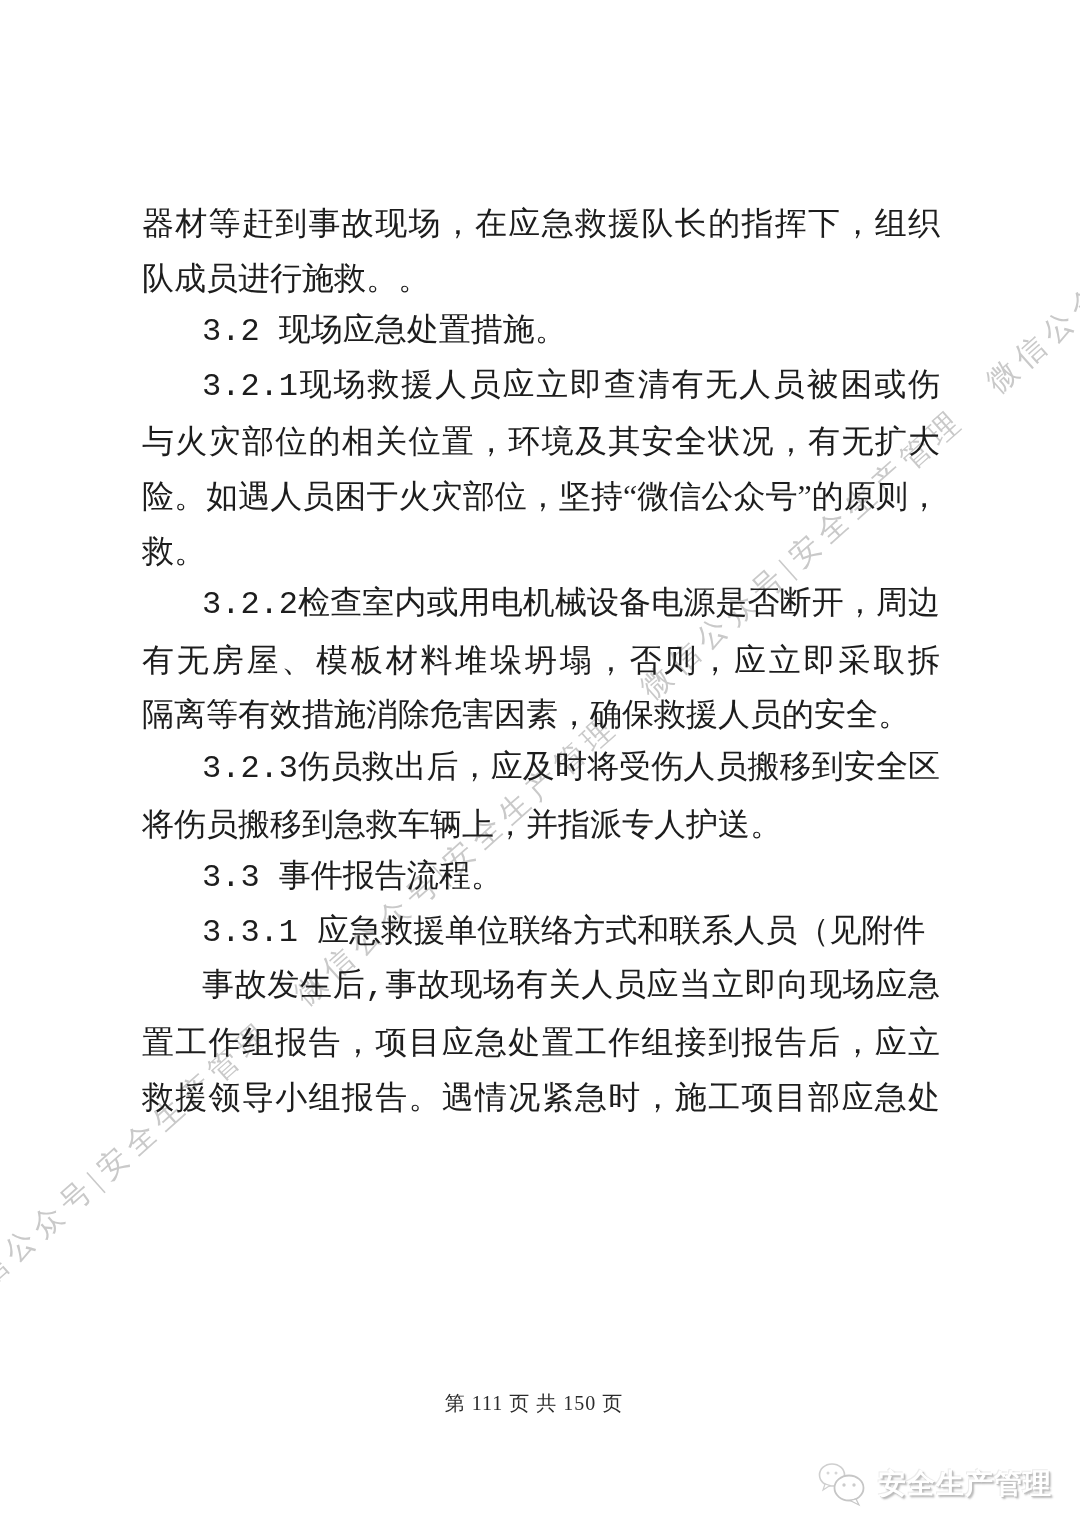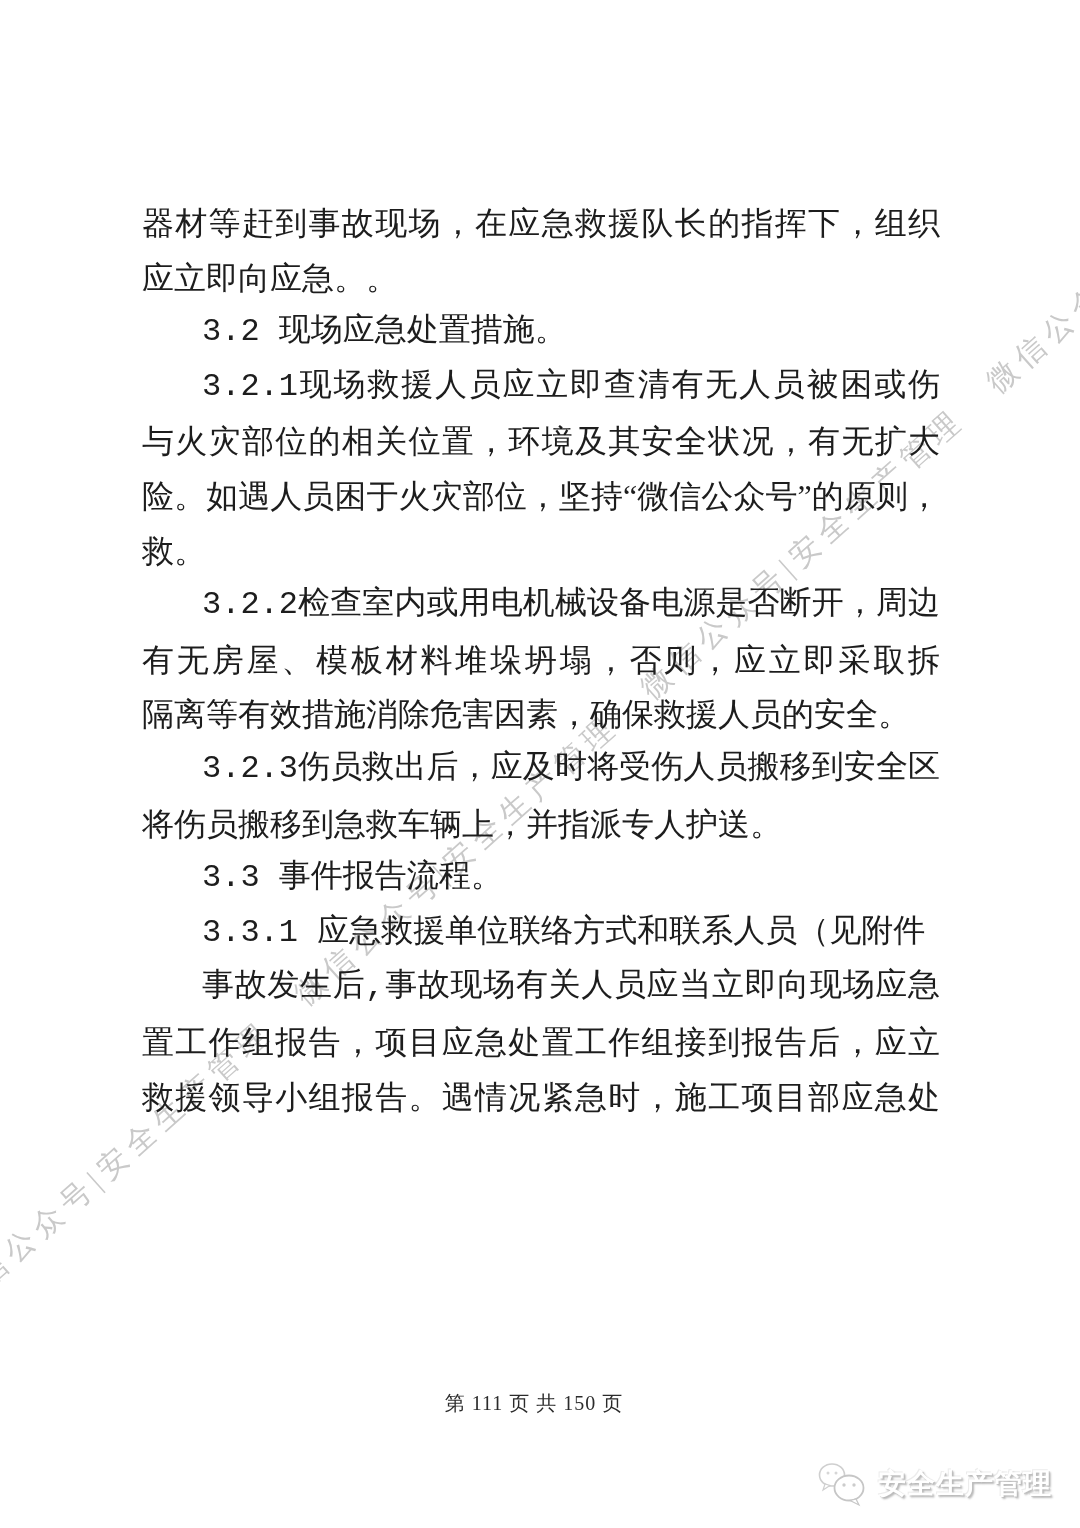--- a/index.html
+++ b/index.html
@@ -72,21 +72,21 @@
 <body>
 
 <div class="page">
 
   <div class="watermark">
     <span>微信公众号|安全生产管理</span><span>微信公众号|安全生产管理</span><span>微信公众号|安全生产管理</span><span>微信公众号|安全生产管理</span>
   </div>
 
   <div class="body-text">
     <div class="line fill">器材等赶到事故现场，在应急救援队长的指挥下，组织应急救援</div>
-    <div class="line">应立即向应急。。</div>
+    <div class="line">队成员进行施救。。</div>
     <div class="line ind">3.2 现场应急处置措施。</div>
     <div class="line ind fill">3.2.1现场救援人员应立即查清有无人员被困或伤亡，人员</div>
     <div class="line fill">与火灾部位的相关位置，环境及其安全状况，有无扩大伤害的危</div>
     <div class="line fill">险。如遇人员困于火灾部位，坚持“微信公众号”的原则，立即施</div>
     <div class="line">救。</div>
     <div class="line ind fill">3.2.2检查室内或用电机械设备电源是否断开，周边区域，</div>
     <div class="line fill">有无房屋、模板材料堆垛坍塌，否则，应立即采取拆除、支护、</div>
     <div class="line">隔离等有效措施消除危害因素，确保救援人员的安全。</div>
     <div class="line ind fill">3.2.3伤员救出后，应及时将受伤人员搬移到安全区域，标</div>
     <div class="line">将伤员搬移到急救车辆上，并指派专人护送。</div>

